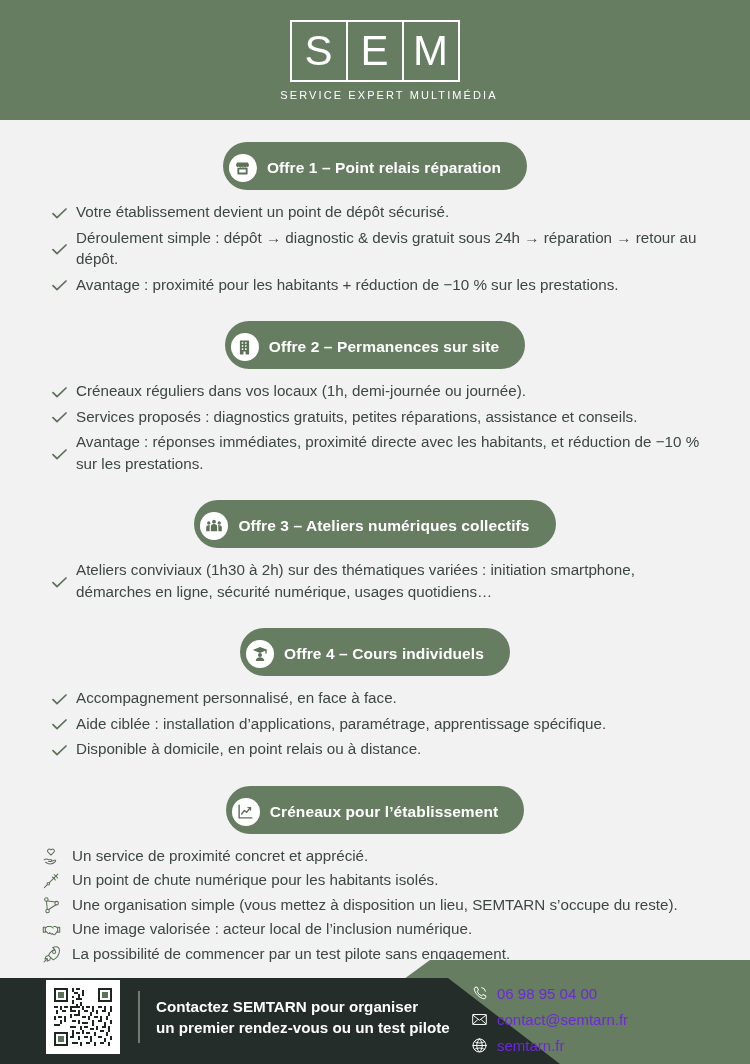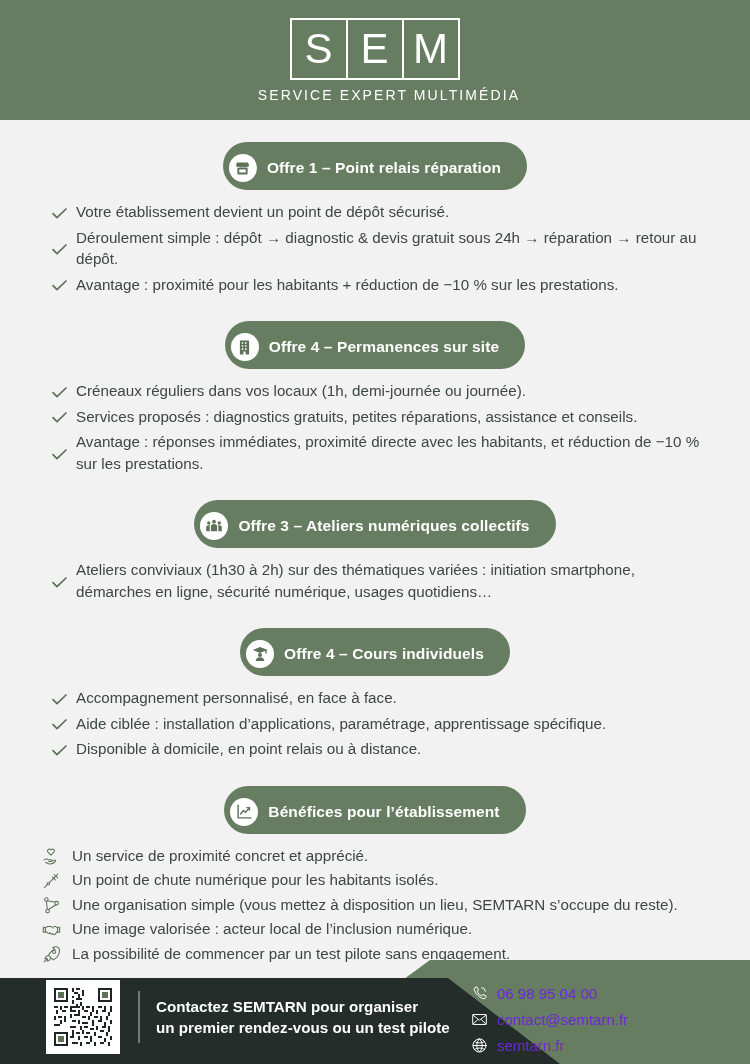--- a/index.html
+++ b/index.html
@@ -43,21 +43,21 @@
     color: #ffffff;
     font-size: 42px;
     font-weight: 400;
     letter-spacing: 1px;
     font-family: "Liberation Sans", sans-serif;
   }
   .logo-boxes .lb + .lb { border-left: 2px solid #ffffff; }
   .logo-sub {
     margin-top: 7px;
     color: #ffffff;
-    font-size: 14px;
+    font-size: 11px;
     letter-spacing: 2.1px;
     font-family: "Liberation Sans", sans-serif;
     margin-left: 28px;
   }
 
   
   .content {
     padding: 0 0 0 0;
   }
 
@@ -280,21 +280,21 @@
   <div class="sp-1"></div>
 
   <div class="section">
     <div class="pill-row">
       <div class="pill">
         <span class="pill-icon">
           <svg width="17" height="17" viewBox="0 0 24 24" fill="#5c7157">
             <path d="M5.5 2h13v20h-5v-4.4h-3V22h-5Zm2.6 2.6v2.2h2.2V4.6Zm4.6 0v2.2h2.2V4.6Zm-4.6 4.3v2.2h2.2V8.9Zm4.6 0v2.2h2.2V8.9Zm-4.6 4.3v2.2h2.2v-2.2Zm4.6 0v2.2h2.2v-2.2Z"></path>
           </svg>
         </span>
-        <span class="pill-title">Offre 4 – Permanences sur site</span>
+        <span class="pill-title">Offre 2 – Permanences sur site</span>
       </div>
     </div>
     <div class="bullets">
       <div class="bullet">
         <span class="bullet-mark">
           <svg width="15" height="11" viewBox="0 0 15 11" fill="none" stroke="#5c7157" stroke-width="1.7" stroke-linecap="round" stroke-linejoin="round">
               <path d="M1 5.6 5 9.6 14 1"></path>
             </svg>
         </span>
         <span class="bullet-text">Créneaux réguliers dans vos locaux (1h, demi-journée ou journée).</span>
@@ -396,21 +396,21 @@
   <div class="section">
     <div class="pill-row">
       <div class="pill">
         <span class="pill-icon">
           <svg width="17" height="17" viewBox="0 0 24 24" fill="none" stroke="#5c7157" stroke-width="2" stroke-linecap="round" stroke-linejoin="round">
             <path d="M3 3v18h18"></path>
             <path d="M6.5 15.5 10.5 10.5 13.5 13 19 6.5"></path>
             <path d="M15.5 6.5H19V10"></path>
           </svg>
         </span>
-        <span class="pill-title">Bénéfices pour l’établissement</span>
+        <span class="pill-title">Créneaux pour l’établissement</span>
       </div>
     </div>
     <div class="ben-bullets">
       <div class="ben-bullet">
         <span class="ben-icon">
           <svg width="19" height="19" viewBox="0 0 24 24" fill="none" stroke="#5c7157" stroke-width="1.3" stroke-linecap="round" stroke-linejoin="round">
             <path d="M15 3.2c-.9-.9-2.4-.9-3.3 0l-.4.4-.4-.4c-.9-.9-2.4-.9-3.3 0s-.9 2.4 0 3.3l3.7 3.7 3.7-3.7c.9-.9.9-2.4 0-3.3Z"></path>
             <path d="M2.5 16.2c2.2-1.3 4.4-1 6 0h3.1c1 0 1.6 1.4.2 1.8l-2.9.4"></path>
             <path d="M8.5 18.4h2.3c1.6 0 3.5-1 4.9-1.8 1.1-.6 2.1.6 1.3 1.6-1.4 1.7-4.2 3.4-6.5 3.4-2.3 0-4.6-1.6-6-2.4"></path>
           </svg>

